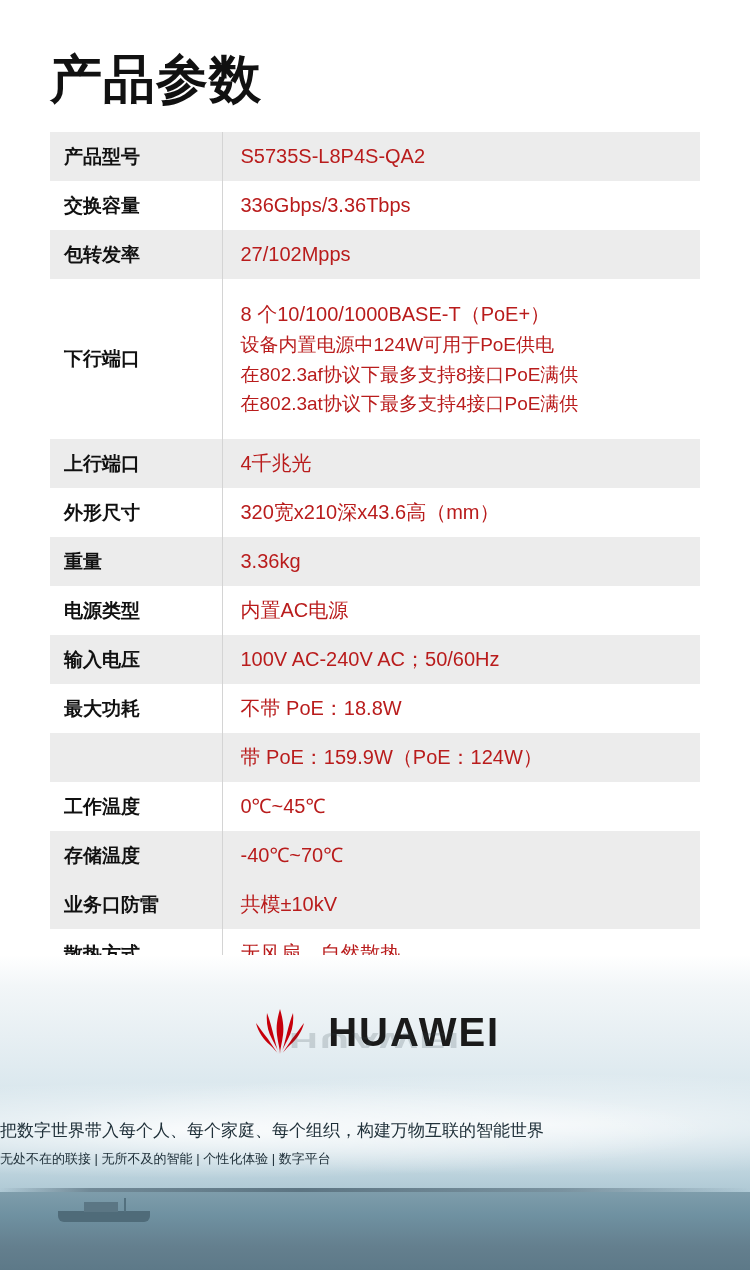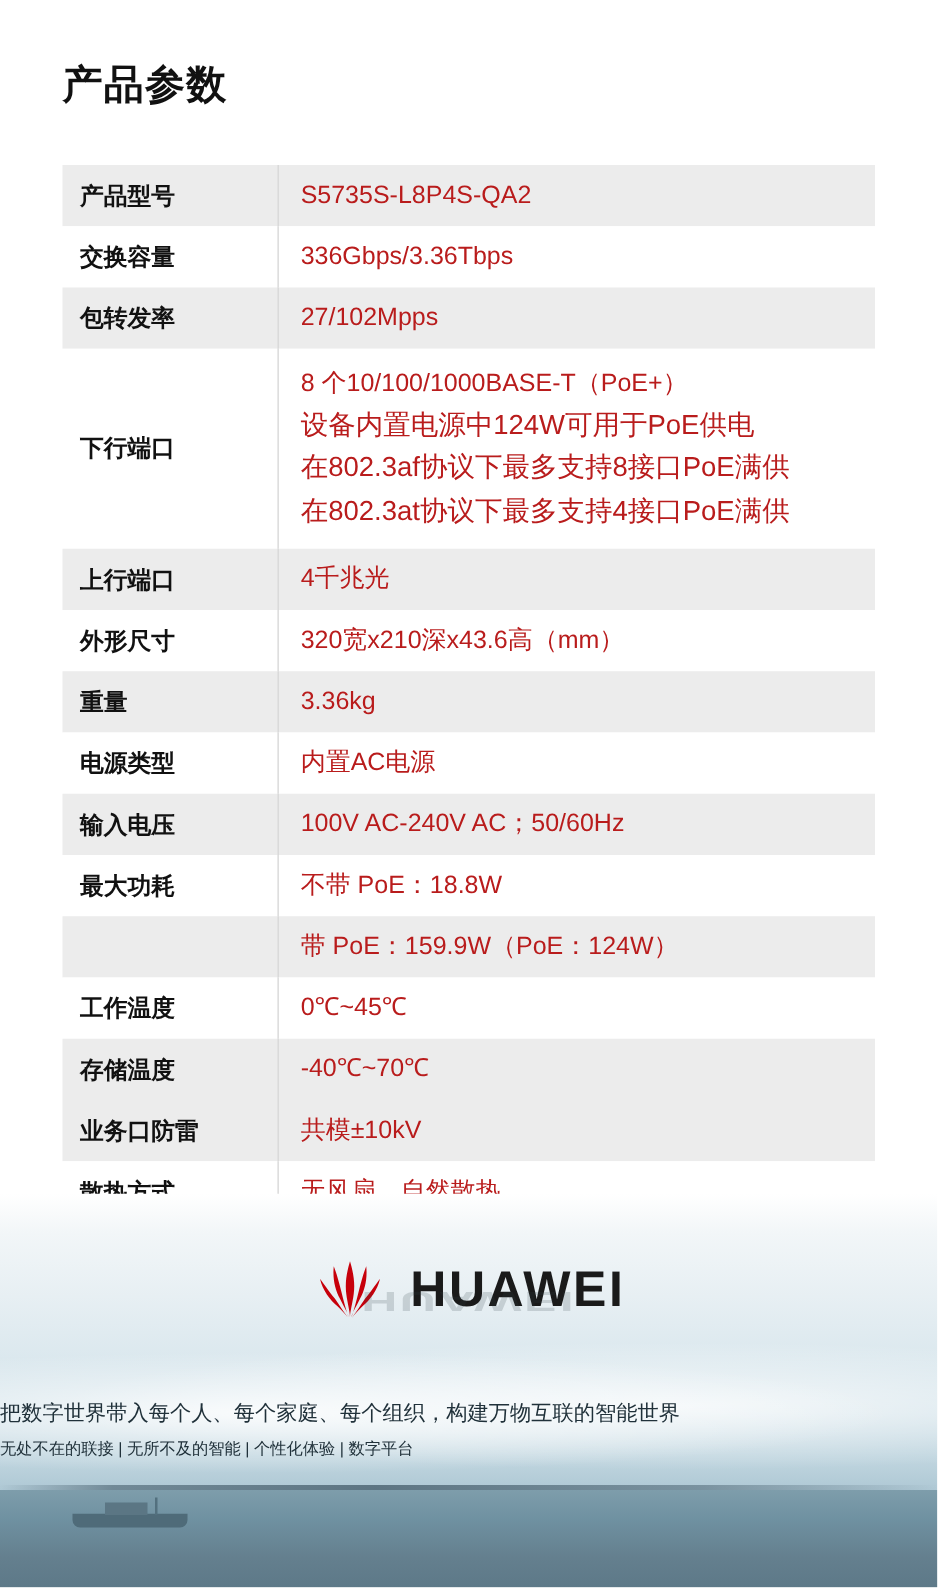--- a/index.html
+++ b/index.html
@@ -17,21 +17,21 @@
     height: 1270px;
     overflow: hidden;
     background: #fff;
   }
 
   
   .title {
     position: absolute;
     left: 50px;
     top: 48px;
-    font-size: 32px;
+    font-size: 52px;
     font-weight: bold;
     color: #111111;
     letter-spacing: 1px;
     line-height: 1.2;
   }
 
   
   .spec-table {
     position: absolute;
     left: 50px;
@@ -68,21 +68,21 @@
   }
 
   .value .line {
     display: block;
     line-height: 1.55;
   }
   .value .line.first {
     font-size: 20px;
   }
   .value .line.sub {
-    font-size: 22px;
+    font-size: 19px;
   }
   .tall-cell { height: 160px; }
 
   
   .footer {
     position: absolute;
     left: 0;
     top: 955px;
     width: 750px;
     height: 315px;

